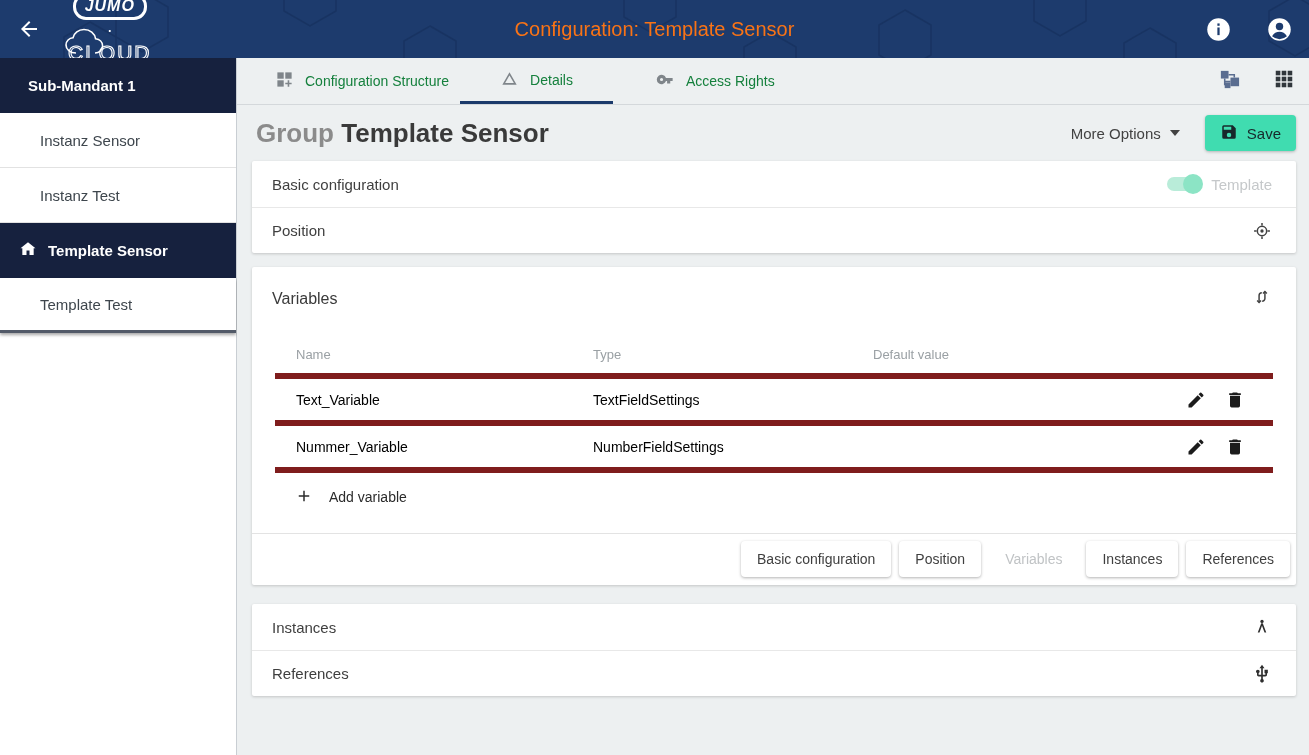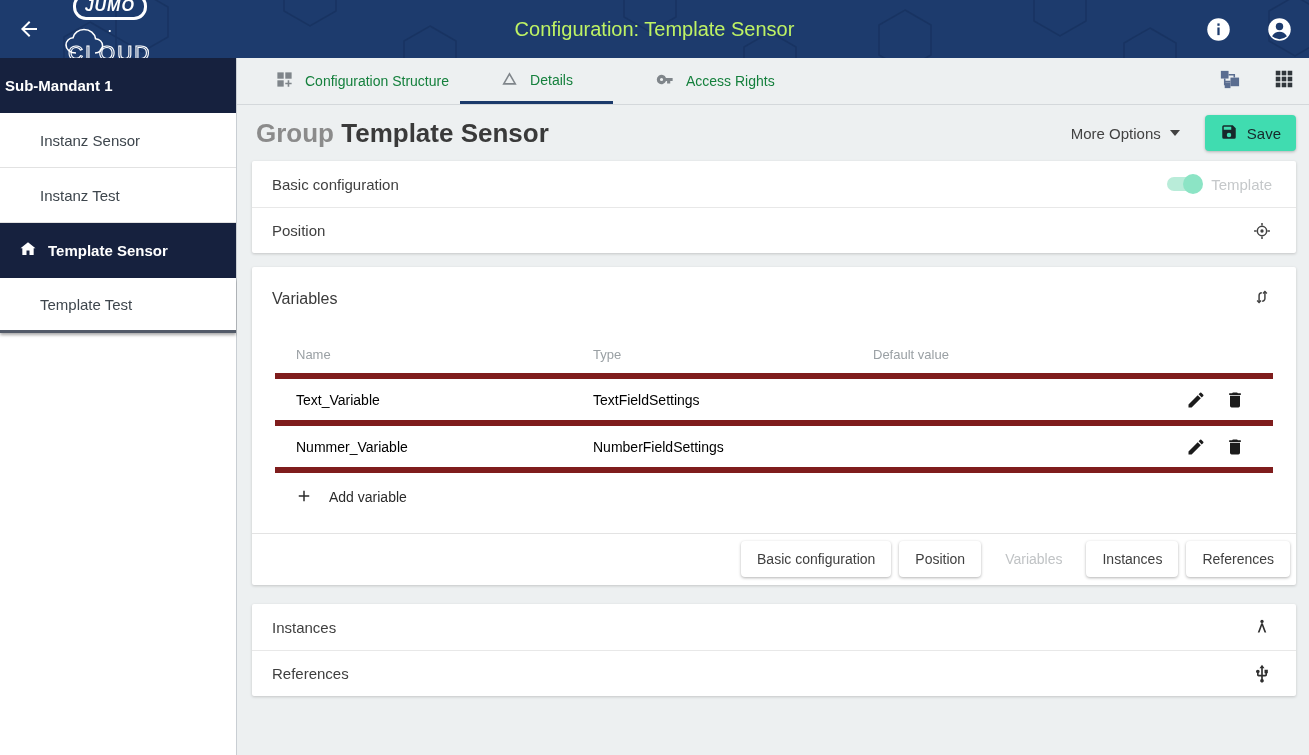--- a/index.html
+++ b/index.html
@@ -13,32 +13,32 @@
   .back-btn { position:relative; width:24px; height:24px; margin-left:17px; cursor:pointer; }
   .logo-wrap { position:relative; display:flex; align-items:center; margin-left:27px;flex-direction:column; }
   .jumo-badge { border:3px solid #fff; border-radius:13px; padding:1px 9px 2px;
     color:#fff; font-weight:bold; font-style:italic; font-size:16px; letter-spacing:1px; }
   .logo-sep { color:#fff; margin:0 7px; font-size:18px; }
   .cloud-word { position:relative; display:flex; align-items:center; }
   .cloud-text { color:transparent; -webkit-text-stroke:1.1px #fff; font-size:21px;
     letter-spacing:2px; font-weight:400; }
   .cloud-svg { position:absolute; left:-6px; top:-14px; }
   .header-title { position:absolute; left:50%; top:50%; transform:translate(-50%,-50%);
-    color:#bef264; font-size:20px; white-space:nowrap; }
+    color:#f97316; font-size:20px; white-space:nowrap; }
   .header-icons { position:absolute; right:16px; display:flex; gap:34px; align-items:center; }
   .hicon { width:27px; height:27px; cursor:pointer; }
 
   
   .sidebar { position:absolute; top:58px; left:0; width:237px; bottom:0;
     background:#fff; border-right:1px solid #c9ced3; }
   .side-item { height:55px; display:flex; align-items:center; font-size:15px;
     color:#3e464d; padding-left:40px; border-bottom:1px solid #e2e2e2; cursor:pointer;
     background:#fff; }
   .side-item.dark { background:#16213e; color:#fff; font-weight:600;
-    padding-left:5px; border-bottom:none; }
+    padding-left:28px; border-bottom:none; }
   .side-item.active { background:#16213e; color:#fff; font-weight:700;
     padding-left:18px; border-bottom:none; gap:10px; }
   .side-end { border-bottom:3px solid #525a68; box-shadow:0 2px 3px rgba(0,0,0,.35); }
 
   
   .main { position:absolute; left:237px; top:58px; right:0; bottom:0; background:#edf0f1; }
 
   .tabbar { position:relative; height:47px; border-bottom:1px solid #d4d8db; }
   .tab { position:absolute; top:0; bottom:0; display:flex; align-items:center; gap:11px;
     color:#15803d; font-size:14px; cursor:pointer; }

